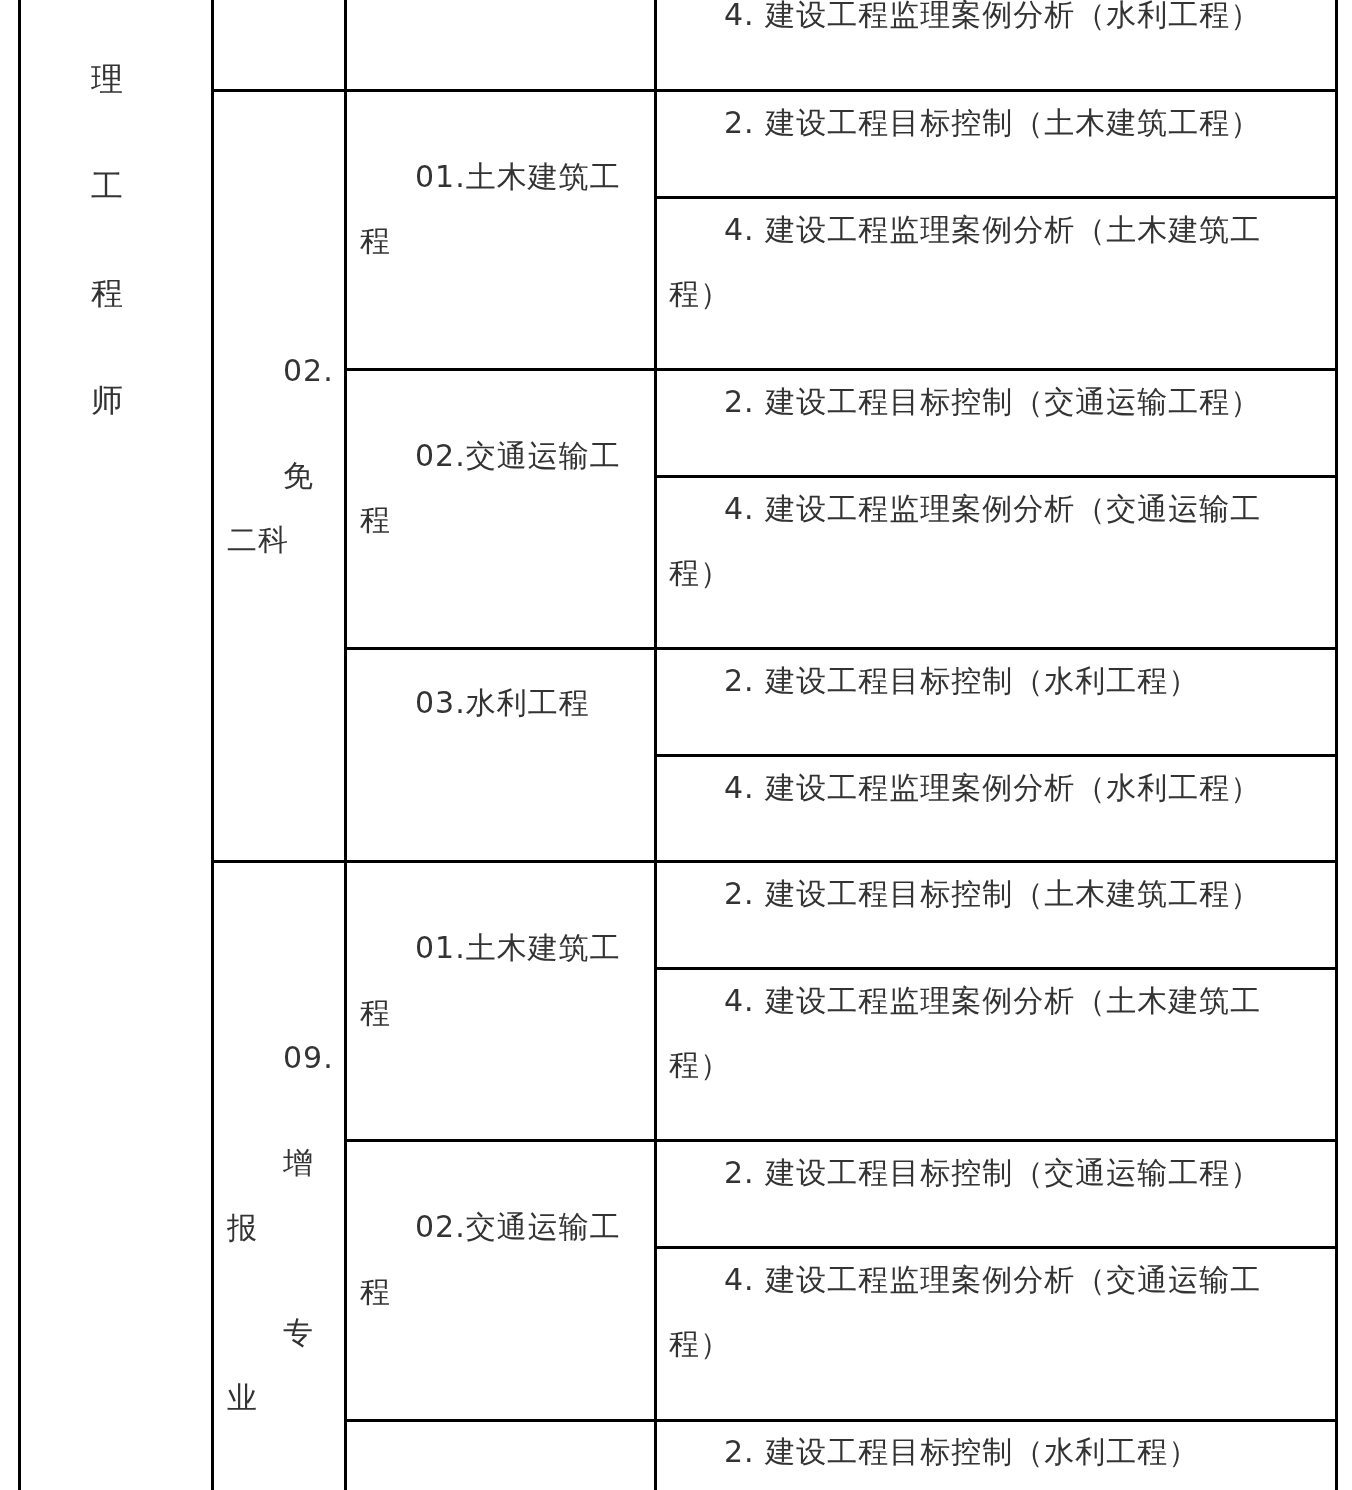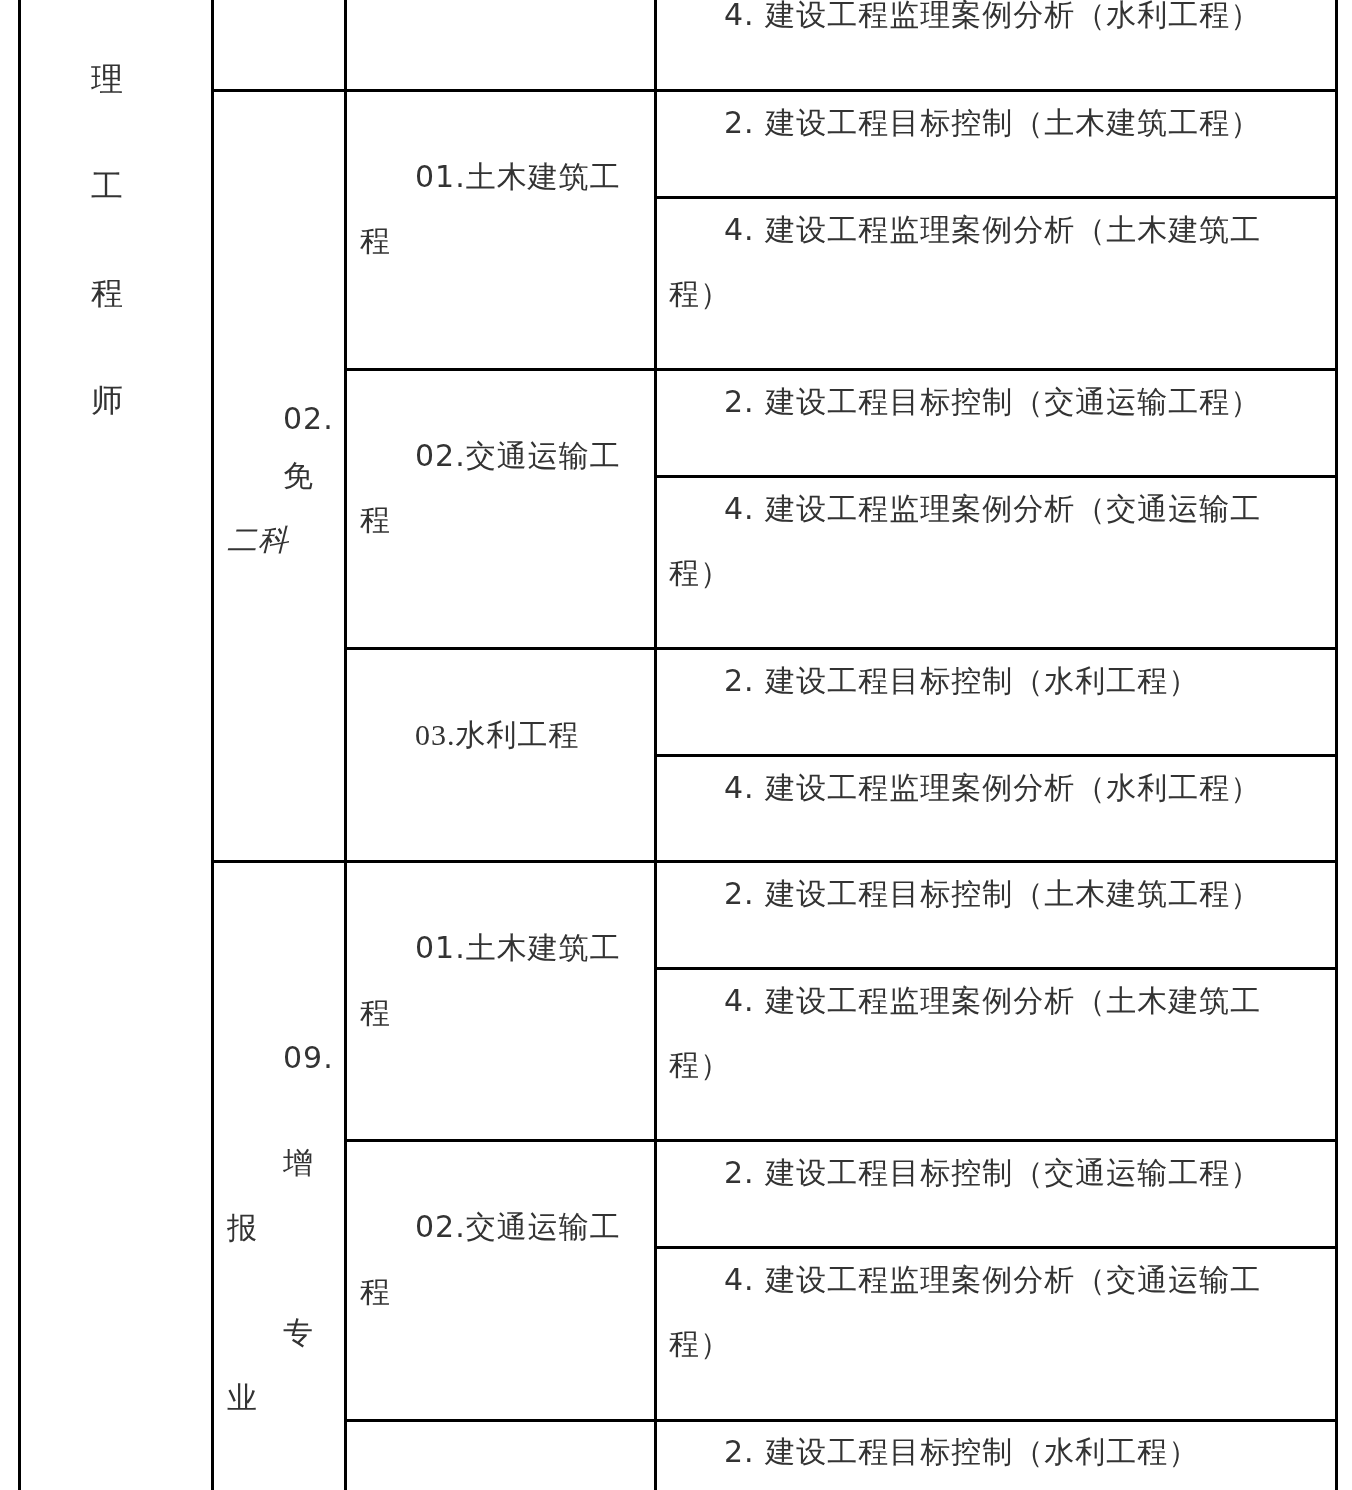--- a/index.html
+++ b/index.html
@@ -17,44 +17,44 @@
 <span class="col1char" style="top:170px;">工</span>
 <span class="col1char" style="top:277px;">程</span>
 <span class="col1char" style="top:384px;">师</span>
 
 <div class="cell" style="left:211px; top:-10px; width:136px; height:102px;"></div>
 <div class="cell" style="left:344px; top:-10px; width:313px; height:102px;"></div>
 <div class="cell" style="left:654px; top:-10px; width:684px; height:102px;"></div>
 <span class="txt" style="left:724px; top:0px;">4.  建设工程监理案例分析（水利工程）</span>
 
 <div class="cell" style="left:211px; top:89px; width:136px; height:775px;"></div>
-<span class="txt" style="left:283px; top:356px;margin-top:48px;">02.</span>
+<span class="txt" style="left:283px; top:356px;">02.</span>
 <span class="txt" style="left:283px; top:461px;">免</span>
-<span class="txt" style="left:227px; top:525px;font-style:italic;">二科</span>
+<span class="txt" style="left:227px; top:525px;">二科</span>
 
 <div class="cell" style="left:344px; top:89px; width:313px; height:283px;"></div>
 <span class="txt" style="left:415px; top:162px;">01.土木建筑工</span>
 <span class="txt" style="left:360px; top:226px;">程</span>
 <div class="cell" style="left:654px; top:89px; width:684px; height:111px;"></div>
 <span class="txt" style="left:724px; top:108px;">2.  建设工程目标控制（土木建筑工程）</span>
 <div class="cell" style="left:654px; top:196px; width:684px; height:176px;"></div>
 <span class="txt" style="left:724px; top:215px;">4.  建设工程监理案例分析（土木建筑工</span>
 <span class="txt" style="left:669px; top:279px;">程）</span>
 
 <div class="cell" style="left:344px; top:368px; width:313px; height:283px;"></div>
 <span class="txt" style="left:415px; top:441px;">02.交通运输工</span>
 <span class="txt" style="left:360px; top:505px;">程</span>
 <div class="cell" style="left:654px; top:368px; width:684px; height:111px;"></div>
 <span class="txt" style="left:724px; top:387px;">2.  建设工程目标控制（交通运输工程）</span>
 <div class="cell" style="left:654px; top:475px; width:684px; height:176px;"></div>
 <span class="txt" style="left:724px; top:494px;">4.  建设工程监理案例分析（交通运输工</span>
 <span class="txt" style="left:669px; top:558px;">程）</span>
 
 <div class="cell" style="left:344px; top:647px; width:313px; height:217px;"></div>
-<span class="txt" style="left:415px; top:720px;font-family:Liberation Serif, serif;">03.水利工程</span>
+<span class="txt" style="left:415px; top:688px;">03.水利工程</span>
 <div class="cell" style="left:654px; top:647px; width:684px; height:111px;"></div>
 <span class="txt" style="left:724px; top:666px;">2.  建设工程目标控制（水利工程）</span>
 <div class="cell" style="left:654px; top:754px; width:684px; height:110px;"></div>
 <span class="txt" style="left:724px; top:773px;">4.  建设工程监理案例分析（水利工程）</span>
 
 <div class="cell" style="left:211px; top:860px; width:136px; height:660px;"></div>
 <span class="txt" style="left:283px; top:1043px;">09.</span>
 <span class="txt" style="left:283px; top:1148px;">增</span>
 <span class="txt" style="left:227px; top:1213px;">报</span>
 <span class="txt" style="left:283px; top:1318px;">专</span>

